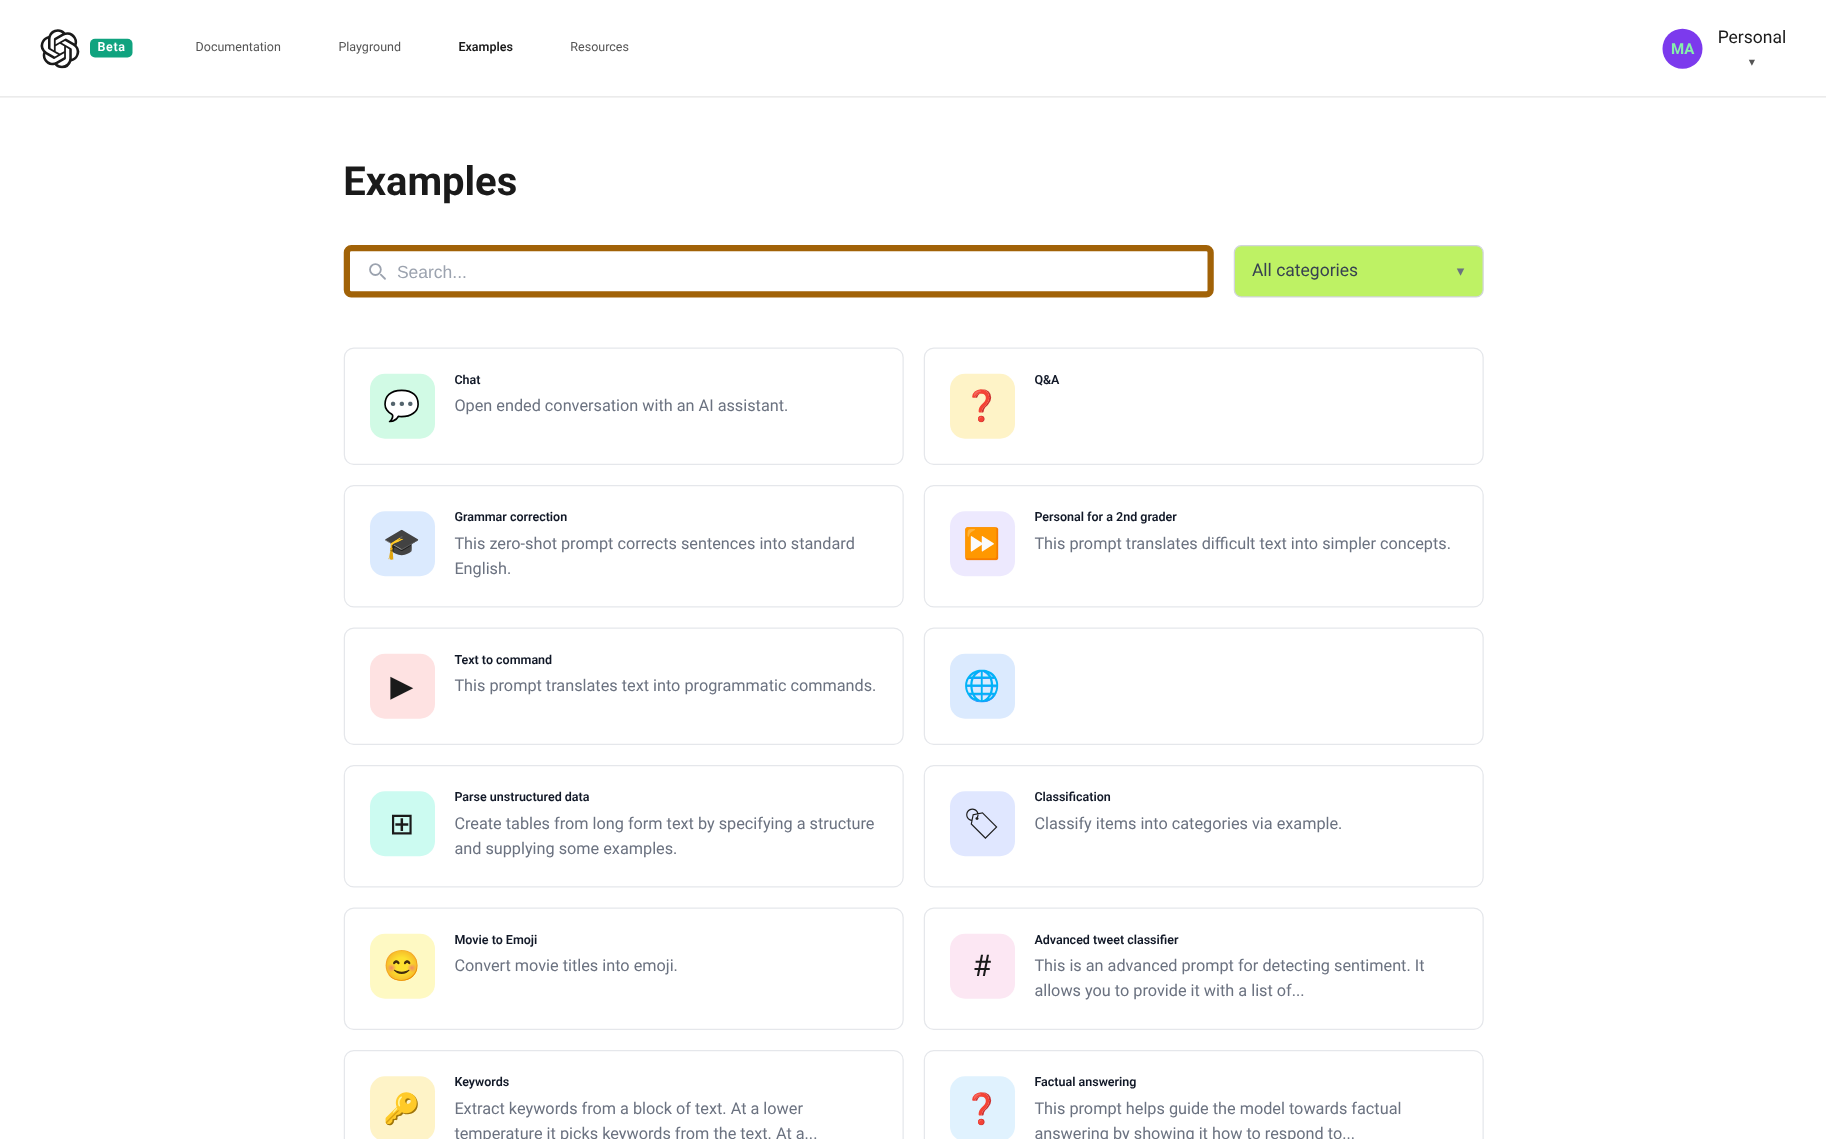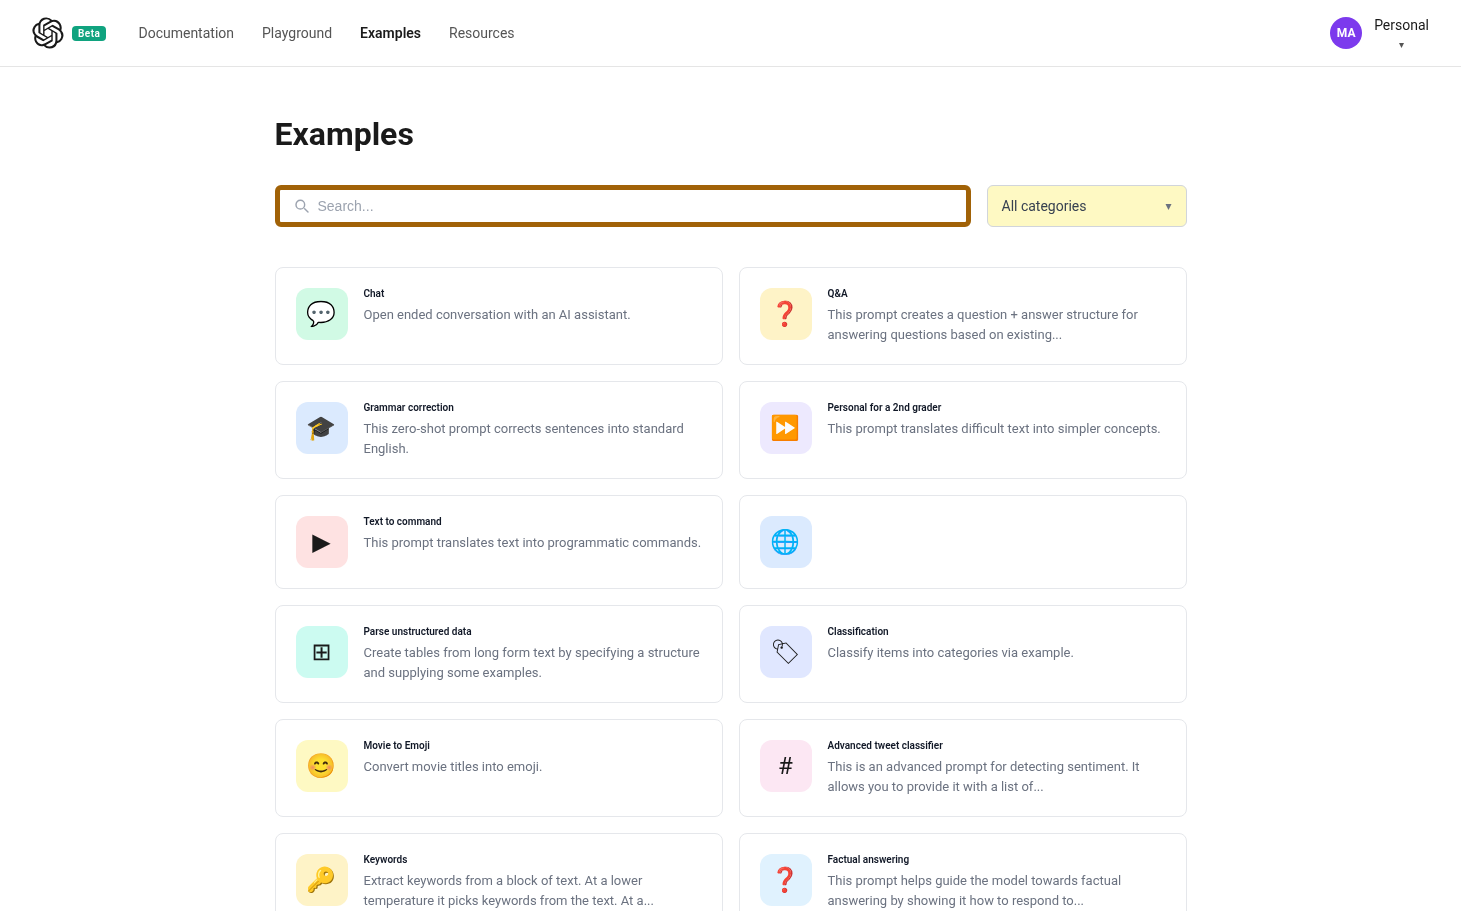--- a/index.html
+++ b/index.html
@@ -1,38 +1,38 @@
 <!DOCTYPE html>
 <html><head>
   <meta charset="utf-8">
   <style>
     * { box-sizing: border-box; margin: 0; padding: 0; }
     body { font-family: -apple-system, BlinkMacSystemFont, 'Segoe UI', Roboto, sans-serif; background: #fff; color: #1a1a1a; }
 
     
     nav {
       display: flex; align-items: center; justify-content: space-between;
-      padding: 0 32px; height: 67px;
+      padding: 0 32px; height: 78px;
       border-bottom: 1px solid #e5e5e5;
       position: sticky; top: 0; background: #fff; z-index: 100;
     }
     .nav-left { display: flex; align-items: center; gap: 32px; }
     .nav-logo { display: flex; align-items: center; gap: 8px; }
     .nav-logo-icon { width: 32px; height: 32px; }
     .beta-badge {
       background: #10a37f; color: #fff; font-size: 10px; font-weight: 600;
       padding: 2px 6px; border-radius: 4px; letter-spacing: 0.5px;
     }
     .nav-links { display: flex; align-items: center; gap: 28px; }
-    .nav-link { text-decoration: none; color: #555; font-size: 14px; font-weight: 400; }
+    .nav-link { text-decoration: none; color: #555; font-size: 10px; font-weight: 400; margin-left: 18px; }
     .nav-link.active { color: #1a1a1a; font-weight: 600; }
     .nav-right { display: flex; align-items: center; gap: 12px; }
     .avatar {
       width: 32px; height: 32px; border-radius: 50%;
-      background: #7c3aed; color: #ffffff;
+      background: #7c3aed; color: #86efac;
       display: flex; align-items: center; justify-content: center;
       font-size: 12px; font-weight: 700;
     }
     .nav-account { display: flex; align-items: center; gap: 6px; font-size: 14px; color: #1a1a1a; cursor: pointer; flex-direction: column; }
     .chevron-down { font-size: 10px; color: #555; }
 
     
     main { max-width: 960px; margin: 0 auto; padding: 48px 24px 80px; }
     h1 { font-size: 32px; font-weight: 700; margin-bottom: 32px; }
 
@@ -42,21 +42,21 @@
       flex: 1; display: flex; align-items: center; gap: 8px;
       border: 5px solid #a16207; border-radius: 6px; padding: 8px 14px;
     }
     .search-icon-svg { color: #9ca3af; flex-shrink: 0; }
     .search-input { border: none; outline: none; font-size: 14px; color: #374151; width: 100%; }
     .search-input::placeholder { color: #9ca3af; }
     .category-select {
       display: flex; align-items: center; justify-content: space-between;
       border: 1px solid #d1d5db; border-radius: 6px; padding: 8px 14px;
       min-width: 200px; cursor: pointer; font-size: 14px; color: #374151;
-      background: #fef9c3;
+      background: #bef264;
     }
     .category-chevron { color: #6b7280; font-size: 12px; }
 
     
     .grid { display: grid; grid-template-columns: 1fr 1fr; gap: 16px; }
 
     
     .card {
       display: flex; align-items: flex-start; gap: 16px;
       border: 1px solid #e5e7eb; border-radius: 8px; padding: 20px;
@@ -136,21 +136,20 @@
         <div class="card-icon-wrap bg-green">💬</div>
         <div class="card-body">
           <div class="card-title">Chat</div>
           <div class="card-desc">Open ended conversation with an AI assistant.</div>
         </div>
       </a>
       <a class="card" href="#">
         <div class="card-icon-wrap bg-orange">❓</div>
         <div class="card-body">
           <div class="card-title">Q&amp;A</div>
-          <div class="card-desc">This prompt creates a question + answer structure for answering questions based on existing...</div>
         </div>
       </a>
       <a class="card" href="#">
         <div class="card-icon-wrap bg-blue-light">🎓</div>
         <div class="card-body">
           <div class="card-title">Grammar correction</div>
           <div class="card-desc">This zero-shot prompt corrects sentences into standard English.</div>
         </div>
       </a>
       <a class="card" href="#">

